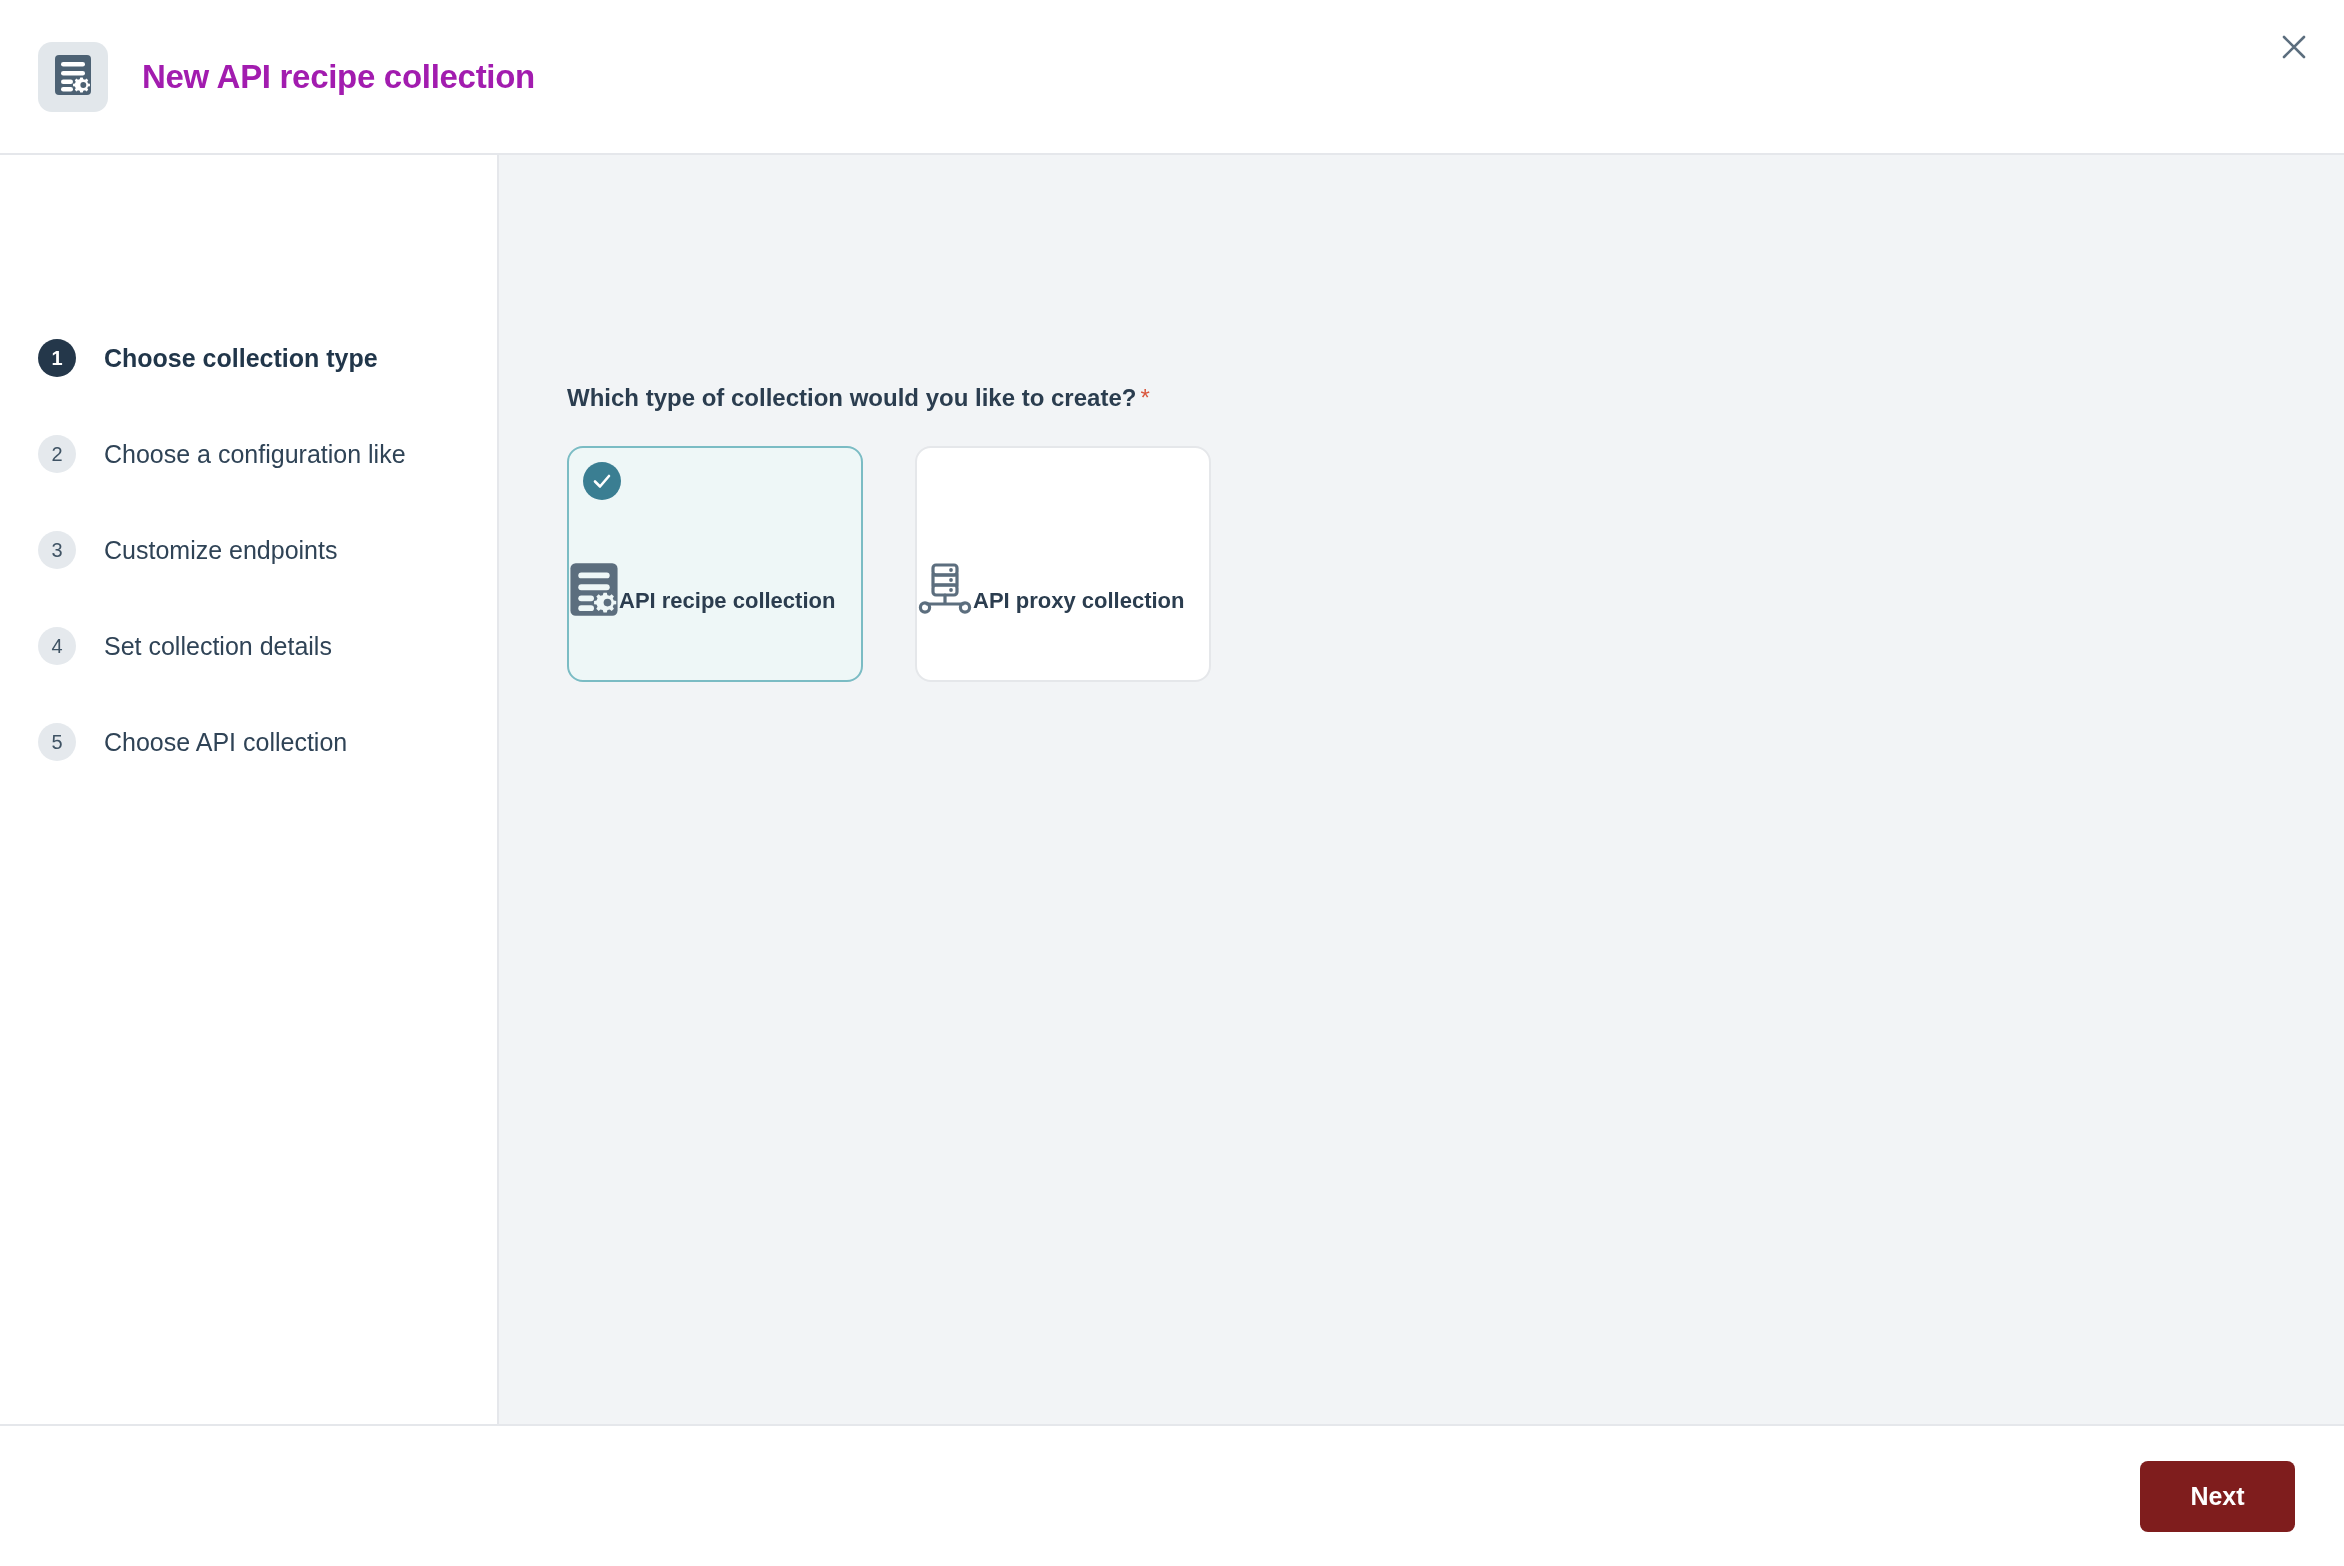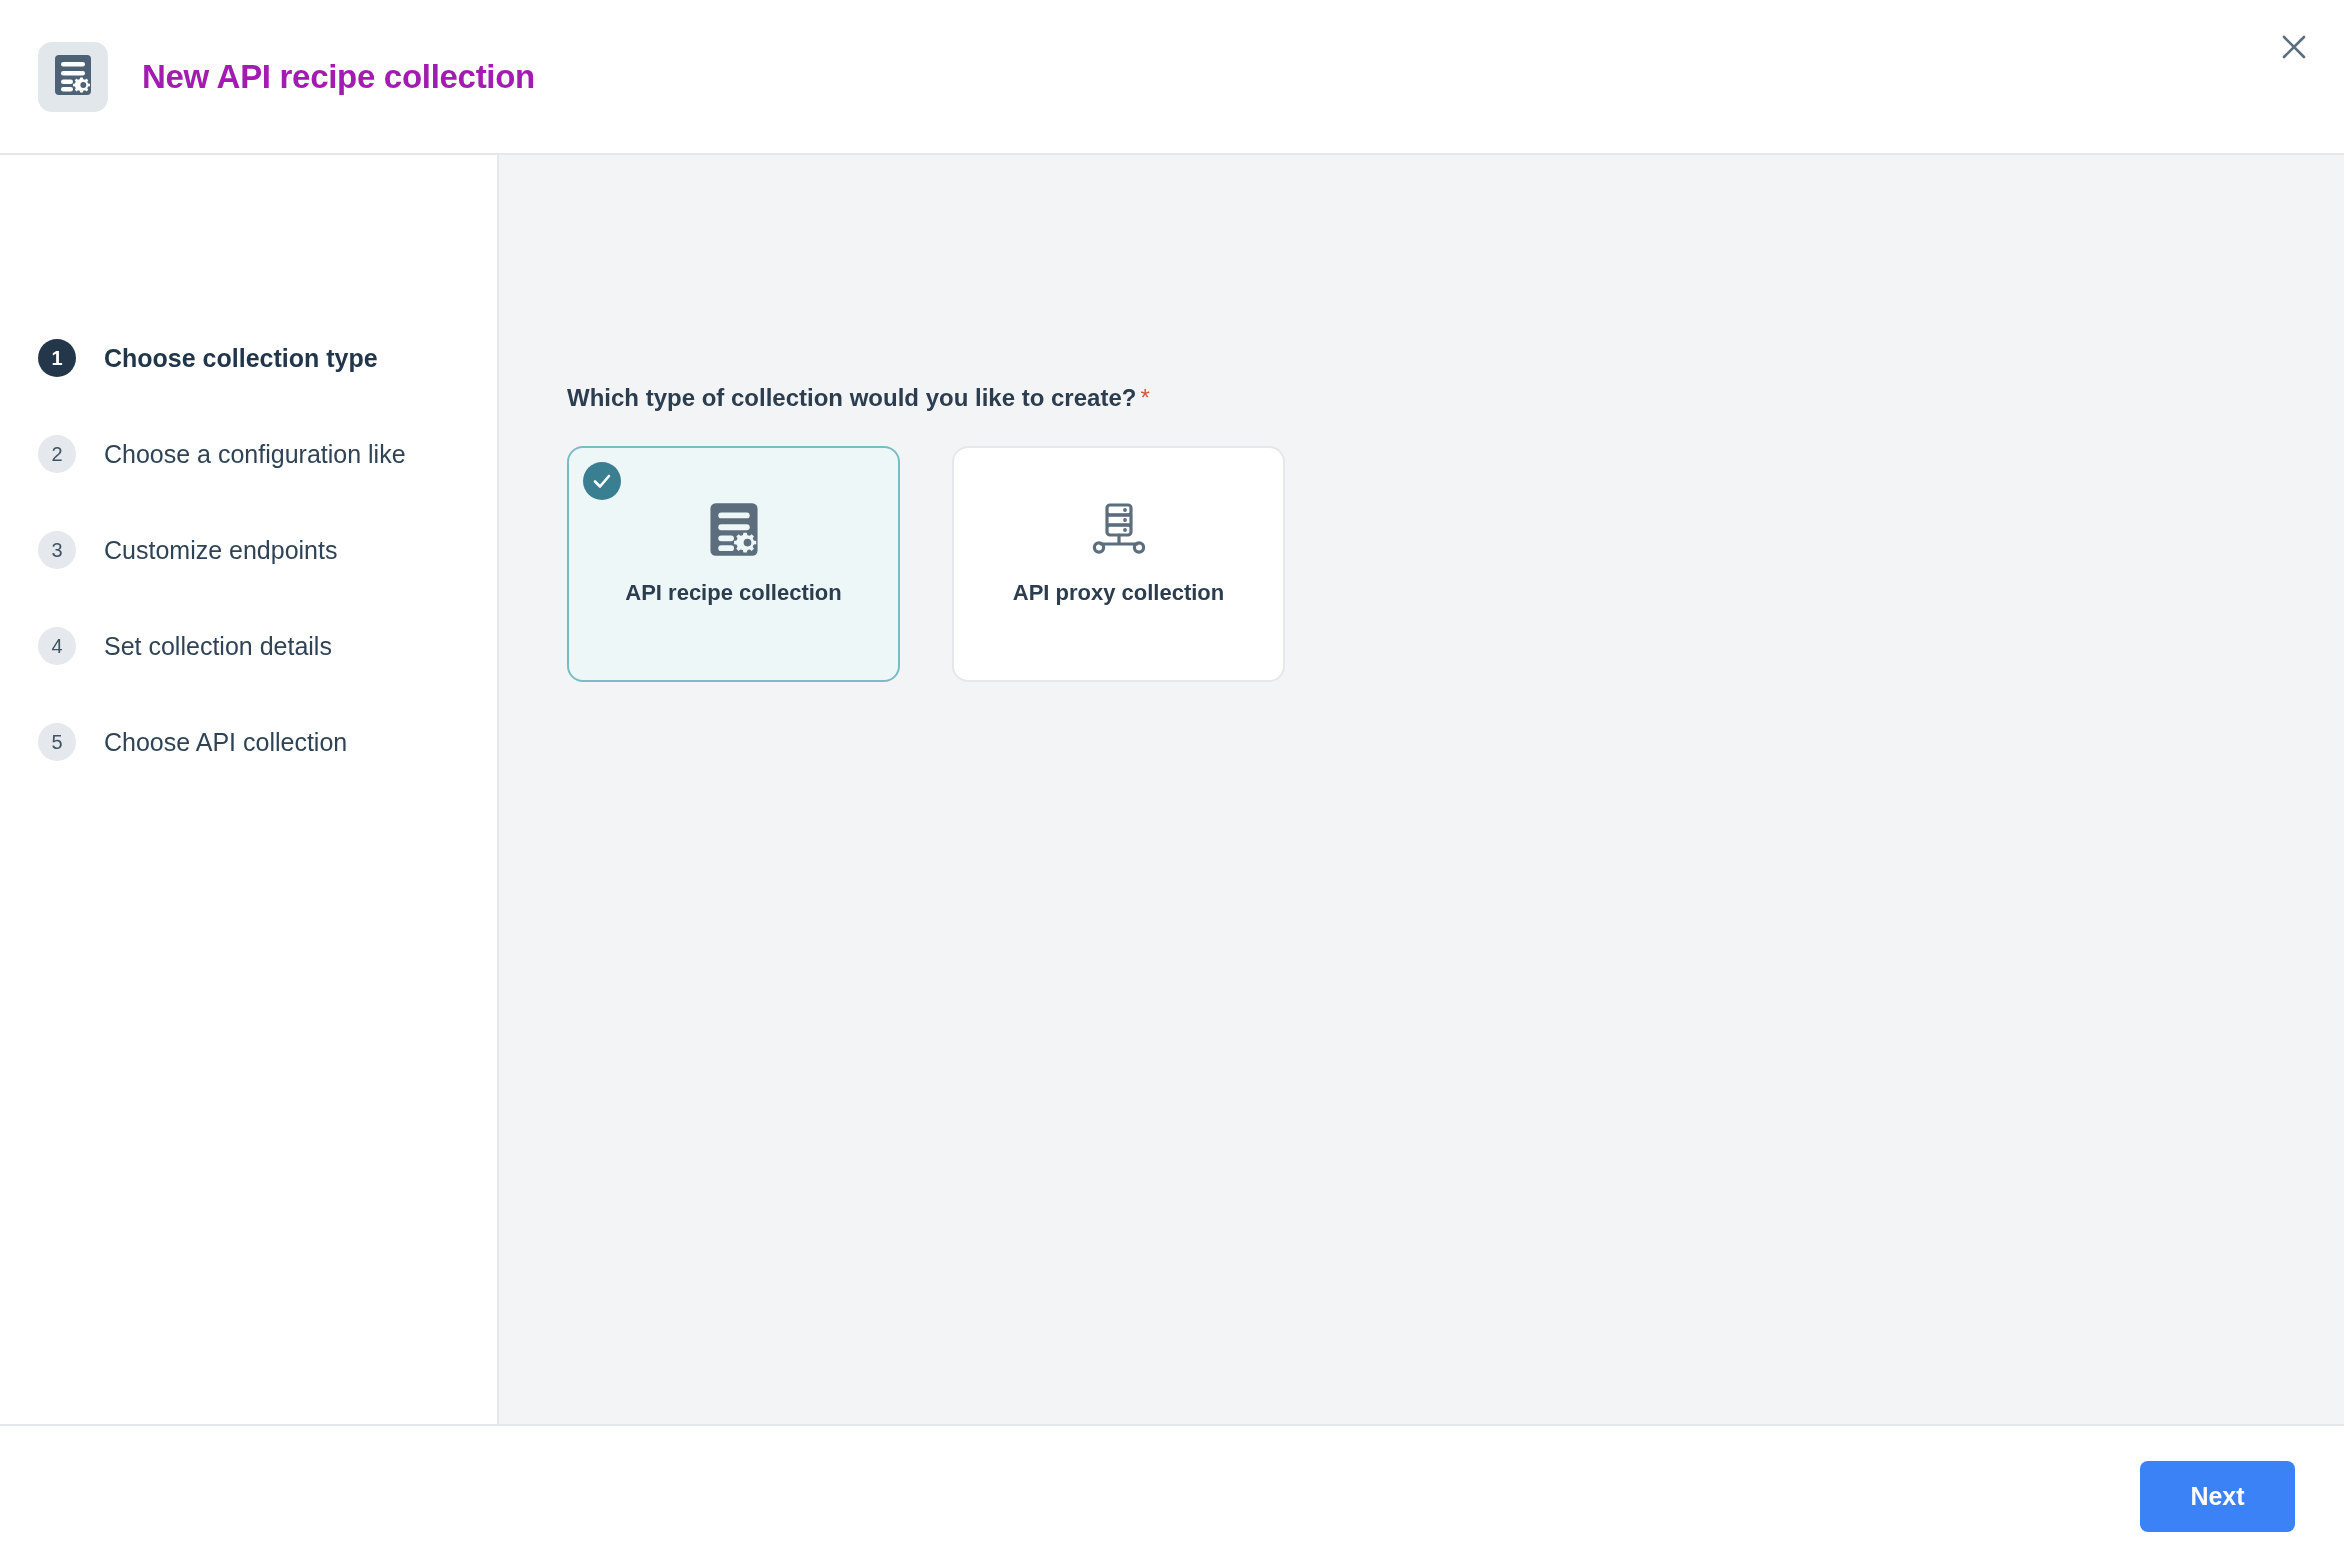--- a/index.html
+++ b/index.html
@@ -142,28 +142,28 @@
     margin-left: 4px;
     font-weight: normal;
   }
 
   .card-row {
     display: flex;
     gap: 52px;
   }
 
   .card {
-    width: 333px;
+    width: 296px;
     height: 236px;
     border-radius: 16px;
     background: #ffffff;
     border: 2px solid #e5e7ea;
     position: relative;
     display: flex;
-    flex-direction: column;
+    flex-direction: row;
     align-items: center;
     justify-content: flex-start;
     padding-top: 54px;
     cursor: pointer;
   }
 
   .card.selected {
     background: #eef7f7;
     border: 2px solid #7bbcc4;
   }
@@ -203,21 +203,21 @@
     display: flex;
     align-items: center;
     justify-content: flex-end;
     padding-right: 49px;
   }
 
   .next-btn {
     width: 155px;
     height: 71px;
     border-radius: 8px;
-    background: #3b82f6;
+    background: #7f1d1d;
     color: #ffffff;
     font-size: 25px;
     font-weight: bold;
     border: none;
     cursor: pointer;
     font-family: "Liberation Sans", sans-serif;
   }
 </style>
 </head>
 <body>

